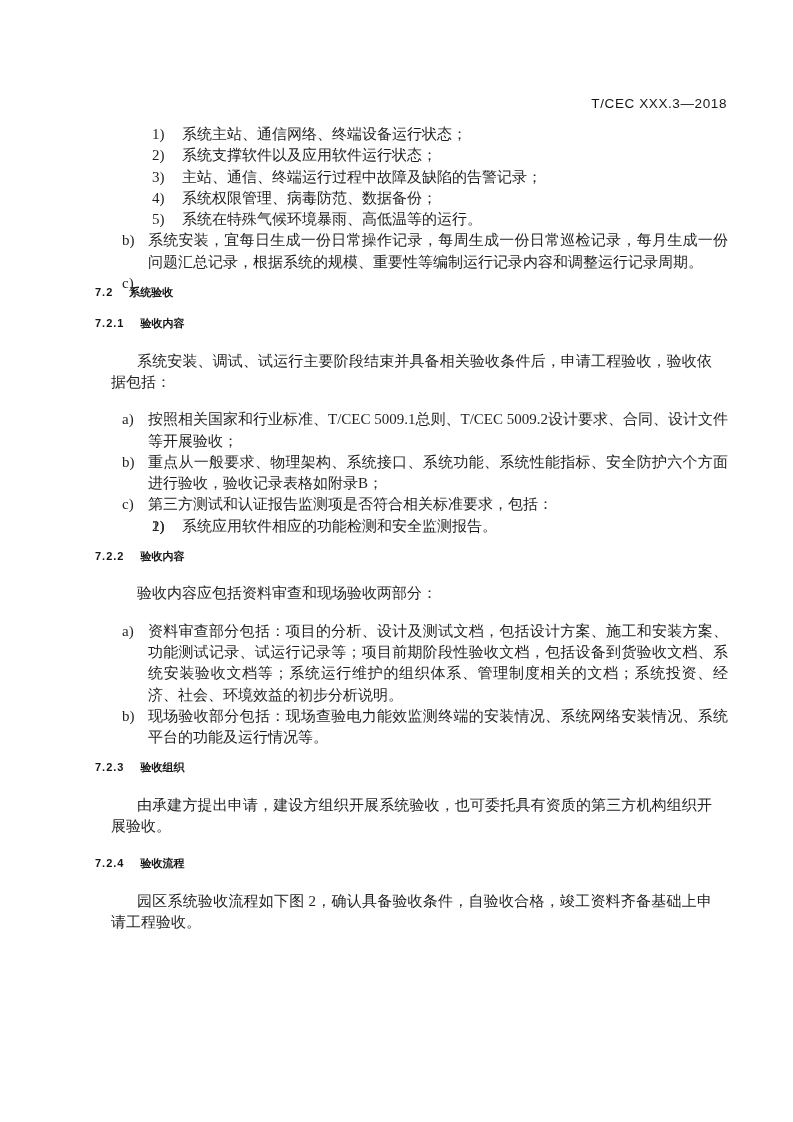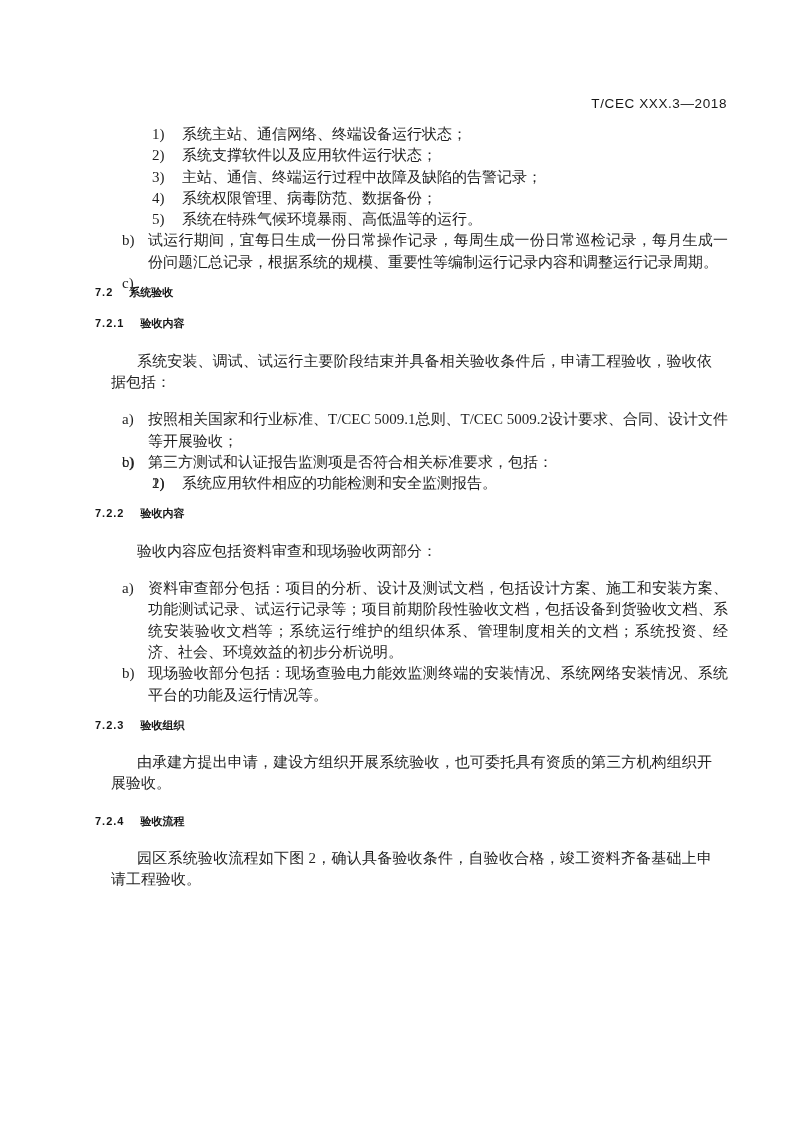--- a/index.html
+++ b/index.html
@@ -106,21 +106,21 @@
       </div>
       <div class="li li-2">
         <span class="li-label">5)</span>
         <span>系统在特殊气候环境暴雨、高低温等的运行。</span>
       </div>
     </div>
 
     <div>
       <div class="li li-1">
         <span class="li-label">b)</span>
-        <span>试运行期间，宜每日生成一份日常操作记录，每周生成一份日常巡检记录，每月生成一份问题汇总记录，根据系统的规模、重要性等编制运行记录内容和调整运行记录周期。</span>
+        <span>系统安装，宜每日生成一份日常操作记录，每周生成一份日常巡检记录，每月生成一份问题汇总记录，根据系统的规模、重要性等编制运行记录内容和调整运行记录周期。</span>
       </div>
       <div class="li li-1">
         <span class="li-label">c)</span>
       </div>
     </div>
 
     <div class="sec-heading">
       <span class="h-num">7.2</span>
       <span class="h-title">系统验收</span>
     </div>
@@ -130,20 +130,21 @@
       <span class="h-title">验收内容</span>
     </div>
     <p class="para">系统安装、调试、试运行主要阶段结束并具备相关验收条件后，申请工程验收，验收依据包括：</p>
     <div>
       <div class="li li-1">
         <span class="li-label">a)</span>
         <span>按照相关国家和行业标准、T/CEC 5009.1总则、T/CEC 5009.2设计要求、合同、设计文件等开展验收；</span>
       </div>
       <div class="li li-1">
         <span class="li-label">b)</span>
+        <span>重点从一般要求、物理架构、系统接口、系统功能、系统性能指标、安全防护六个方面进行验收，验收记录表格如附录B；</span>
       </div>
       <div class="li li-1">
         <span class="li-label">c)</span>
         <span>第三方测试和认证报告监测项是否符合相关标准要求，包括：</span>
       </div>
       <div class="li li-2">
         <span class="li-label">1)</span>
       </div>
       <div class="li li-2">
         <span class="li-label">2)</span>

